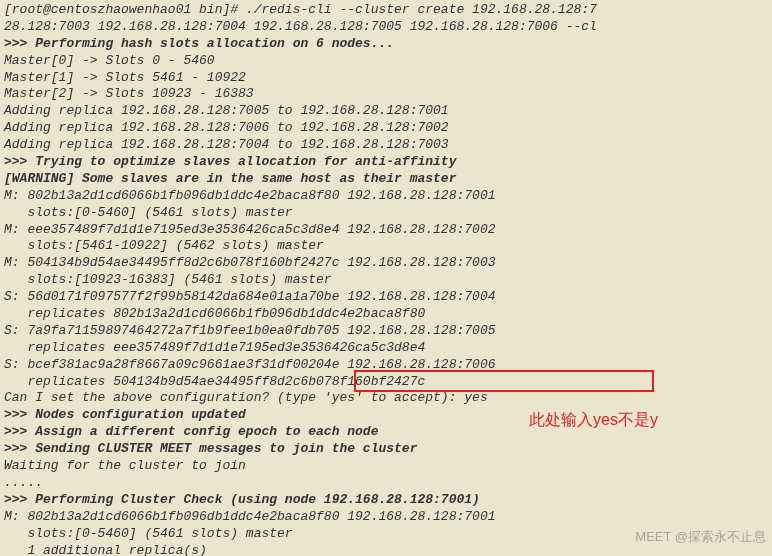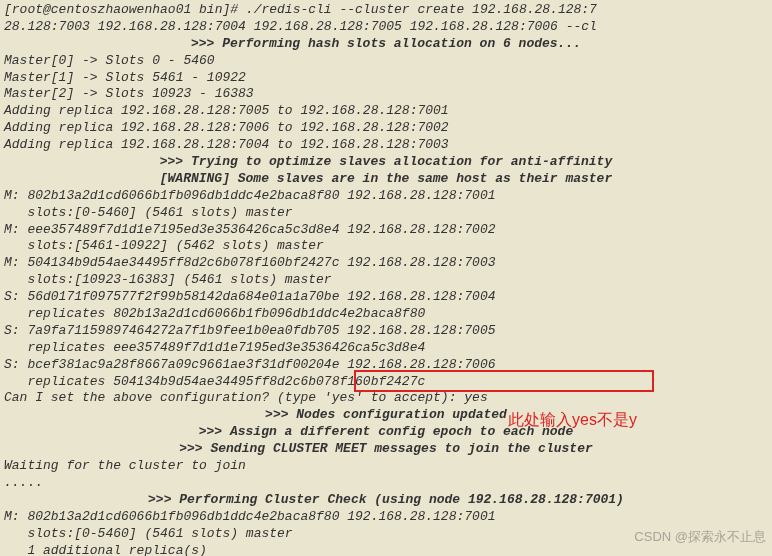--- a/index.html
+++ b/index.html
@@ -22,21 +22,20 @@
     .terminal {
       white-space: pre;
       position: relative;
     }
     .line {
       display: block;
       font-style: italic;
     }
     .bold {
       font-weight: bold;
-      text-align: center;
     }
     .highlight-box {
       position: absolute;
       border: 2px solid #d22;
       pointer-events: none;
     }
     .chinese-note {
       position: absolute;
       color: #d22;
       font-family: 'Microsoft YaHei', SimSun, sans-serif;
@@ -51,14 +50,14 @@
       font-family: 'Microsoft YaHei', SimSun, sans-serif;
       font-size: 13px;
     }
   </style>
 </head>
 <body>
 
 <div class="terminal" id="term"><span class="line">[root@centoszhaowenhao01 bin]# ./redis-cli --cluster create 192.168.28.128:7</span><span class="line">28.128:7003 192.168.28.128:7004 192.168.28.128:7005 192.168.28.128:7006 --cl</span><span class="line bold">&gt;&gt;&gt; Performing hash slots allocation on 6 nodes...</span><span class="line">Master[0] -&gt; Slots 0 - 5460</span><span class="line">Master[1] -&gt; Slots 5461 - 10922</span><span class="line">Master[2] -&gt; Slots 10923 - 16383</span><span class="line">Adding replica 192.168.28.128:7005 to 192.168.28.128:7001</span><span class="line">Adding replica 192.168.28.128:7006 to 192.168.28.128:7002</span><span class="line">Adding replica 192.168.28.128:7004 to 192.168.28.128:7003</span><span class="line bold">&gt;&gt;&gt; Trying to optimize slaves allocation for anti-affinity</span><span class="line bold">[WARNING] Some slaves are in the same host as their master</span><span class="line">M: 802b13a2d1cd6066b1fb096db1ddc4e2baca8f80 192.168.28.128:7001</span><span class="line">   slots:[0-5460] (5461 slots) master</span><span class="line">M: eee357489f7d1d1e7195ed3e3536426ca5c3d8e4 192.168.28.128:7002</span><span class="line">   slots:[5461-10922] (5462 slots) master</span><span class="line">M: 504134b9d54ae34495ff8d2c6b078f160bf2427c 192.168.28.128:7003</span><span class="line">   slots:[10923-16383] (5461 slots) master</span><span class="line">S: 56d0171f097577f2f99b58142da684e01a1a70be 192.168.28.128:7004</span><span class="line">   replicates 802b13a2d1cd6066b1fb096db1ddc4e2baca8f80</span><span class="line">S: 7a9fa71159897464272a7f1b9fee1b0ea0fdb705 192.168.28.128:7005</span><span class="line">   replicates eee357489f7d1d1e7195ed3e3536426ca5c3d8e4</span><span class="line">S: bcef381ac9a28f8667a09c9661ae3f31df00204e 192.168.28.128:7006</span><span class="line">   replicates 504134b9d54ae34495ff8d2c6b078f160bf2427c</span><span class="line">Can I set the above configuration? (type 'yes' to accept): yes</span><span class="line bold">&gt;&gt;&gt; Nodes configuration updated</span><span class="line bold">&gt;&gt;&gt; Assign a different config epoch to each node</span><span class="line bold">&gt;&gt;&gt; Sending CLUSTER MEET messages to join the cluster</span><span class="line">Waiting for the cluster to join</span><span class="line">.....</span><span class="line bold">&gt;&gt;&gt; Performing Cluster Check (using node 192.168.28.128:7001)</span><span class="line">M: 802b13a2d1cd6066b1fb096db1ddc4e2baca8f80 192.168.28.128:7001</span><span class="line">   slots:[0-5460] (5461 slots) master</span><span class="line">   1 additional replica(s)</span></div>
 
 <div class="highlight-box" id="hlbox" style="top: 370px; left: 354px; width: 300px; height: 22px;"></div>
-<div class="chinese-note" id="note" style="top: 410px; left: 508px;">此处输入yes不是y</div>
-<div class="watermark">CSDN @探索永不止息</div>
+<div class="chinese-note" id="note" style="top: 410px; left: 529px;">此处输入yes不是y</div>
+<div class="watermark">MEET @探索永不止息</div>
 
 </body></html>

